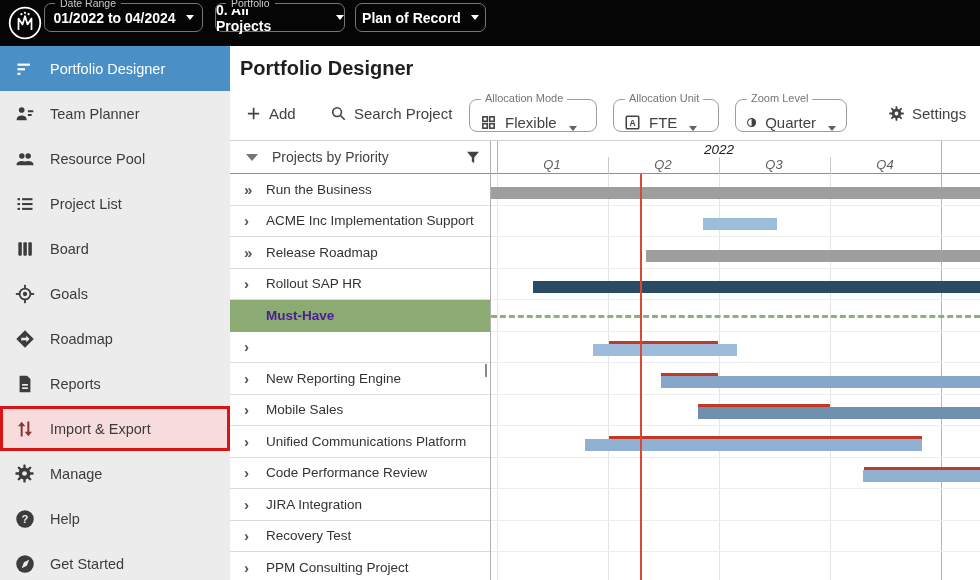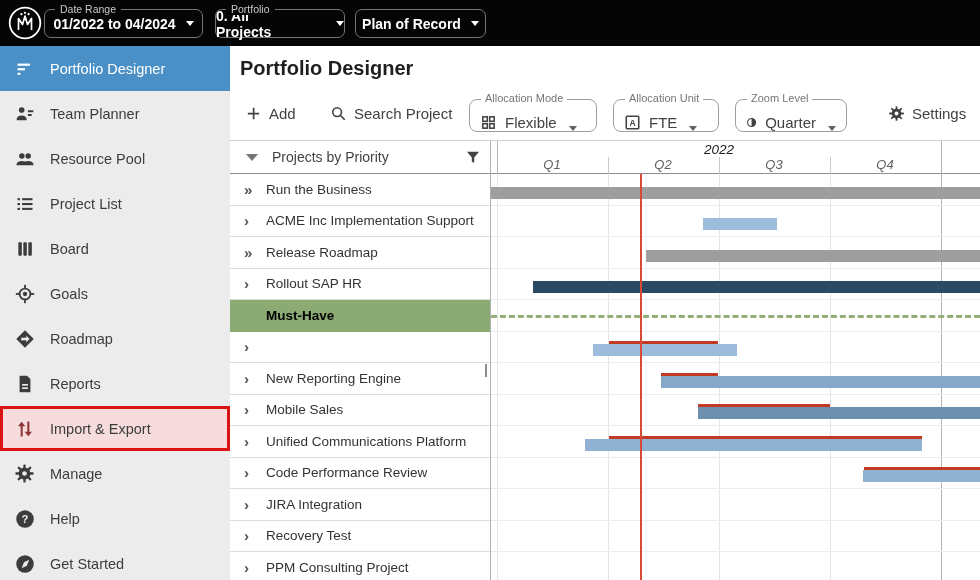--- a/index.html
+++ b/index.html
@@ -4,21 +4,21 @@
 <style>
   html,body{margin:0;padding:0;}
   body{
     width:980px;height:580px;overflow:hidden;position:relative;
     font-family:"Liberation Sans",sans-serif;background:#fff;
     -webkit-font-smoothing:antialiased;
   }
   
   .topbar{position:absolute;top:0;left:0;width:980px;height:46px;background:#050505;}
   .logo{position:absolute;left:8px;top:6px;width:34px;height:34px;}
-  .tb-btn{position:absolute;top:9px;height:29px;border:1px solid #767676;border-radius:7px;
+  .tb-btn{position:absolute;top:3px;height:29px;border:1px solid #767676;border-radius:7px;
     background:#050505;box-sizing:border-box;display:flex;align-items:center;justify-content:center;
     gap:10px;color:#fff;font-size:14px;font-weight:bold;cursor:pointer;}
   .tb-btn .legend{position:absolute;top:-7px;left:10px;background:#050505;padding:0 5px;
     font-size:10.5px;font-weight:normal;color:#c9c9c9;white-space:nowrap;}
   .caret{width:0;height:0;border-left:4.5px solid transparent;border-right:4.5px solid transparent;
     border-top:5.5px solid #fff;}
   
   .sidebar{position:absolute;top:46px;left:0;width:230px;height:534px;background:#ececec;}
   .side-item{height:45px;display:flex;align-items:center;gap:15px;padding-left:14px;
     box-sizing:border-box;color:#3c3c3c;font-size:14.5px;cursor:pointer;}
@@ -42,21 +42,21 @@
     border-right:1px solid #b0b0b0;box-sizing:content-box;overflow:hidden;}
   .plist-header{height:33px;box-sizing:border-box;border-bottom:1px solid #8f8f8f;
     display:flex;align-items:center;position:relative;}
   .tri-down{width:0;height:0;border-left:6px solid transparent;border-right:6px solid transparent;
     border-top:7px solid #757575;margin-left:16px;cursor:pointer;}
   .plist-title{margin-left:14px;font-size:14px;color:#424242;}
   .funnel{position:absolute;right:9px;top:8px;cursor:pointer;color:#424242;}
   .prow{height:31.5px;box-sizing:border-box;border-bottom:1px solid #dcdcdc;display:flex;
     align-items:center;padding-left:14px;gap:8px;font-size:13.5px;color:#333;cursor:pointer;}
   .prow .chev{width:14px;color:#555;font-weight:bold;font-size:15px;line-height:1;}
-  .prow.group{background:#8cab74;color:#000000;font-weight:bold;border-bottom:none;padding-left:36px;}
+  .prow.group{background:#8cab74;color:#4c1d95;font-weight:bold;border-bottom:none;padding-left:36px;}
   .splitter{position:absolute;left:485px;top:364px;width:6px;height:13px;
     border-left:2px solid #8a8a8a;border-right:2px solid #8a8a8a;background:transparent;cursor:col-resize;}
   
   .gantt{position:absolute;left:491px;top:141px;width:489px;height:439px;overflow:hidden;background:#fff;}
   .g-header{position:relative;height:33px;box-sizing:border-box;border-bottom:1px solid #8f8f8f;font-style:italic;}
   .g-year{position:absolute;top:1px;transform:translateX(-50%);font-size:13.5px;color:#212121;}
   .g-q{position:absolute;top:16px;transform:translateX(-50%);font-size:13px;color:#616161;}
   .g-body{position:relative;height:406px;}
   .vline{position:absolute;top:0;width:1px;}
   .hline{position:absolute;left:0;width:489px;height:1px;background:#ededed;}

